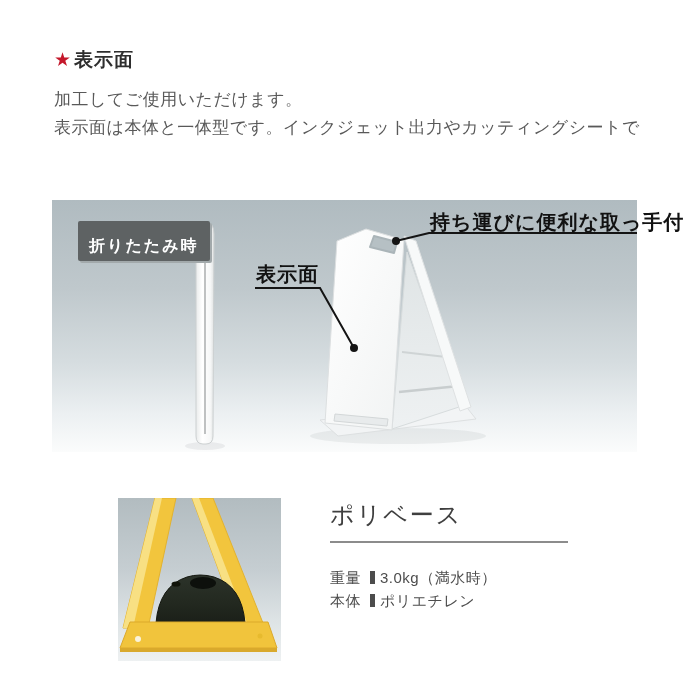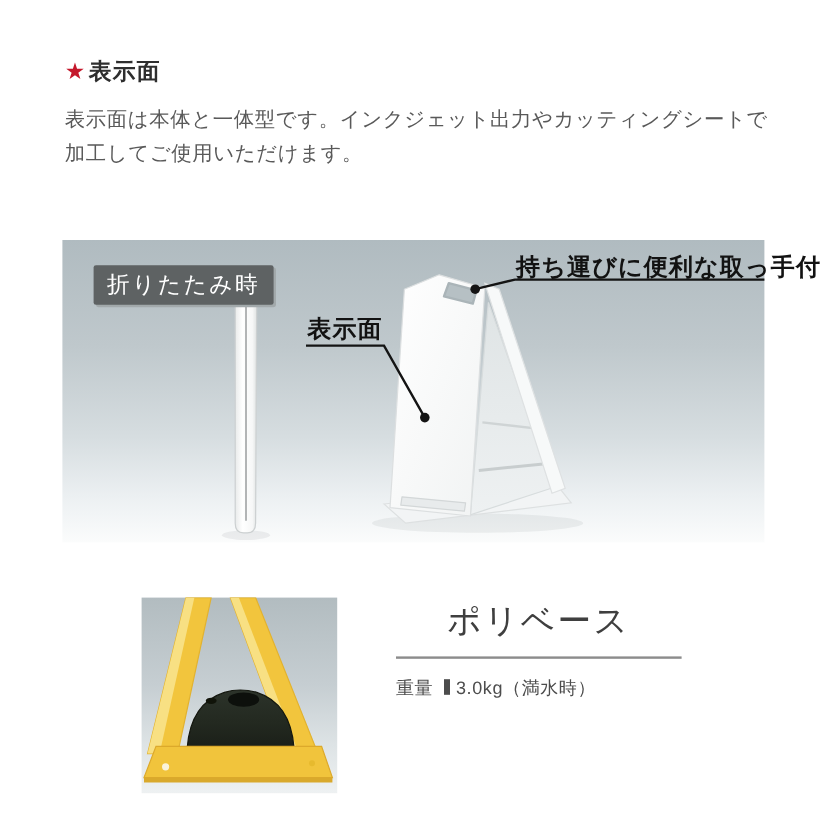--- a/index.html
+++ b/index.html
@@ -12,48 +12,48 @@
 
   
   .desc{position:absolute;left:54px;top:86px;width:606px;font-size:17px;line-height:28px;color:#595959;letter-spacing:0.5px;}
 
   
   .photo-main{position:absolute;left:52px;top:200px;width:585px;height:252px;
     background:linear-gradient(180deg,#b0bbc0 0%,#bfc8cc 35%,#d6dde0 65%,#ecf0f2 85%,#fbfcfc 100%);}
   .photo-main svg{position:absolute;left:0;top:0;}
 
   .folded-label{position:absolute;left:26px;top:21px;background:#5e6263;color:#ffffff;
-    font-size:19px;font-weight:normal;padding:3px 11px 4px 11px;letter-spacing:2px;
+    font-size:16px;font-weight:bold;padding:15px 11px 4px 11px;letter-spacing:2px;
     border-radius:2px;box-shadow:2px 2px 0 #a2a9ab;}
   .callout-text{position:absolute;font-size:20px;font-weight:bold;color:#121212;letter-spacing:1px;white-space:nowrap;}
   .callout-surface{left:204px;top:61px;}
   .callout-handle{left:378px;top:9px;}
 
   
   .photo-base{position:absolute;left:118px;top:498px;width:163px;height:163px;
     background:linear-gradient(180deg,#b2bcc0 0%,#c6ced2 45%,#dde3e5 75%,#eef1f2 100%);}
   .pb-info{position:absolute;left:330px;top:497px;width:300px;}
-  .pb-title{font-size:28px;color:#3f3f3f;letter-spacing:2px;padding:2px 0 10px 0;
-    border-bottom:2px solid #8c8c8c;width:238px;text-align:center;}
-  .pb-specs{margin-top:13px;font-size:15px;color:#4d4d4d;line-height:23px;letter-spacing:0.5px;}
+  .pb-title{font-size:24px;color:#3f3f3f;letter-spacing:2px;padding:2px 0 10px 0;
+    border-bottom:2px solid #8c8c8c;width:238px;}
+  .pb-specs{margin-top:23px;font-size:15px;color:#4d4d4d;line-height:23px;letter-spacing:0.5px;}
   .spec-bar{display:inline-block;width:5px;height:13px;background:#4c4c4c;margin:0 5px -1px 9px;}
   .pb-notice{margin-top:7px;font-size:16px;font-weight:bold;color:#ce1a28;line-height:25px;letter-spacing:0.5px;}
 </style>
 </head>
 <body>
 
 <div class="page">
 
   <h2 class="heading" style="margin:0">
     <span class="star">★</span><span>表示面</span>
   </h2>
 
   <div class="desc">
+    <div>加工してご使用いただけます。</div>
     <div>表示面は本体と一体型です。インクジェット出力やカッティングシートで</div>
-    <div>加工してご使用いただけます。</div>
   </div>
 
   <div class="photo-main">
     <svg width="585" height="252" viewBox="0 0 585 252">
       <defs>
         <linearGradient id="panelG" x1="0" y1="0" x2="1" y2="0">
           <stop offset="0" stop-color="#e9ebeb"></stop>
             <stop offset="0.35" stop-color="#ffffff"></stop>
           <stop offset="0.8" stop-color="#f6f7f7"></stop>
             <stop offset="1" stop-color="#dfe2e2"></stop>
@@ -138,16 +138,19 @@
       </g>
     </svg>
   </div>
 
   <div class="pb-info">
     <div class="pb-title">ポリベース</div>
     <div class="pb-specs">
       <div>
         <span>重量</span><span class="spec-bar"></span><span>3.0kg（満水時）</span>
       </div>
+      <div>
+        <span>本体</span><span class="spec-bar"></span><span>ポリエチレン</span>
+      </div>
     </div>
   </div>
 
 </div>
 
 </body></html>

